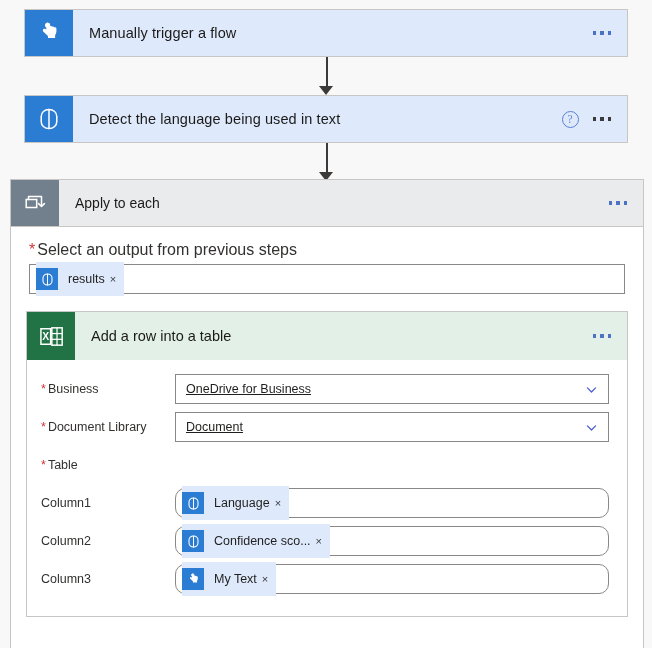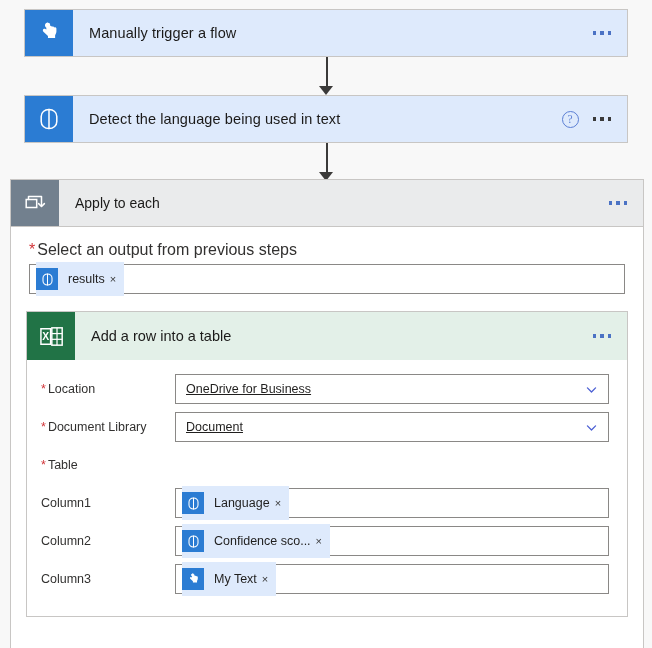--- a/index.html
+++ b/index.html
@@ -219,21 +219,21 @@
   }
   .form-control {
     flex: 1;
     height: 30px;
     border: 1px solid #8a8886;
     background: #fff;
     display: flex;
     align-items: center;
     padding: 0 6px 0 10px;
   }
-  .form-control.chip-host { padding: 0 6px 0 6px; }
+  .form-control.chip-host { padding: 0 6px 0 6px; border-radius: 10px; }
   .control-value {
     flex: 1;
     font-size: 12.5px;
     color: #201f1e;
     text-decoration: underline;
   }
 
   .chevron {
     width: 13px; height: 13px;
     margin-right: 4px;
@@ -355,21 +355,21 @@
             <i></i>
             <i></i>
         </div>
       </div>
     </div>
 
     <div class="excel-body">
 
       <div class="form-row">
         <div class="form-label">
-          <span class="req">*</span><span>Location</span>
+          <span class="req">*</span><span>Business</span>
         </div>
         <div class="form-control">
           <span class="control-value">OneDrive for Business</span>
           <span class="chevron">
             <svg width="13" height="13" viewBox="0 0 16 16">
               <path d="M3 6l5 5 5-5" fill="none" stroke="#4b5fd4" stroke-width="1.6" stroke-linecap="round" stroke-linejoin="round"></path>
             </svg>
           </span>
         </div>
       </div>

